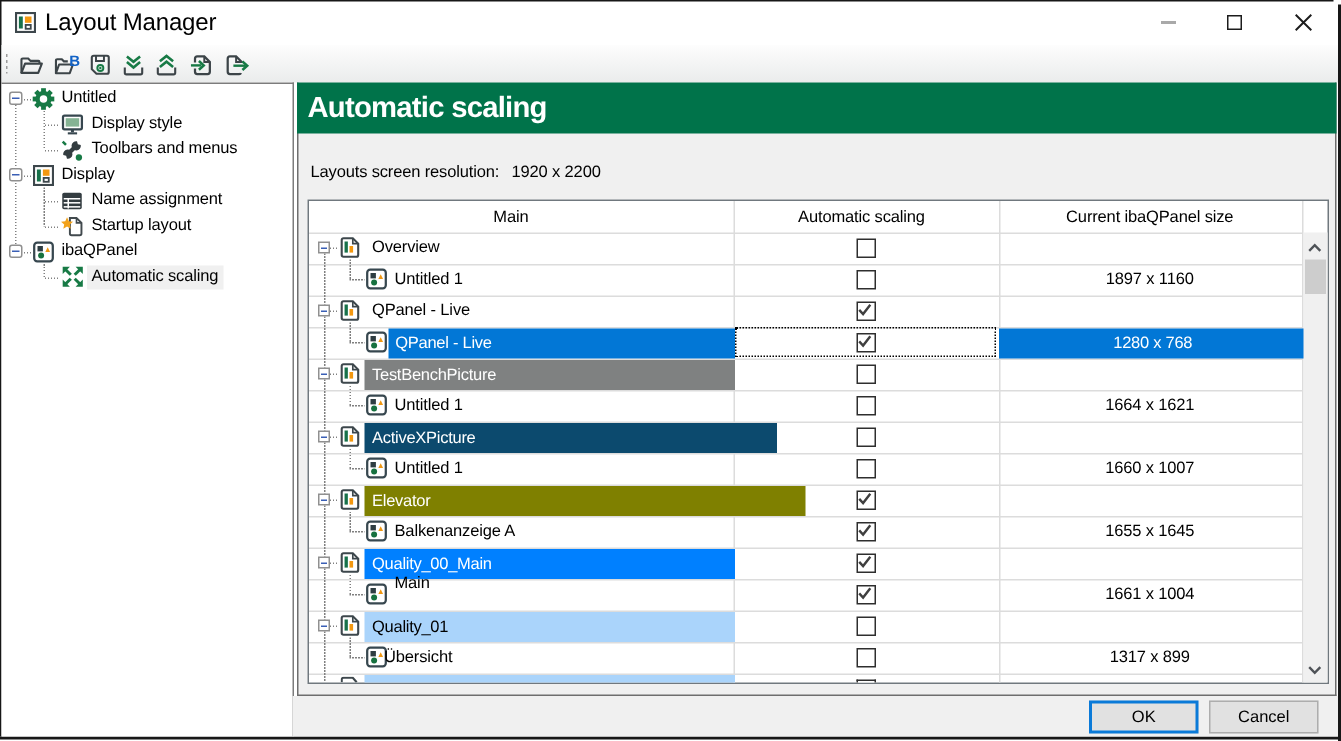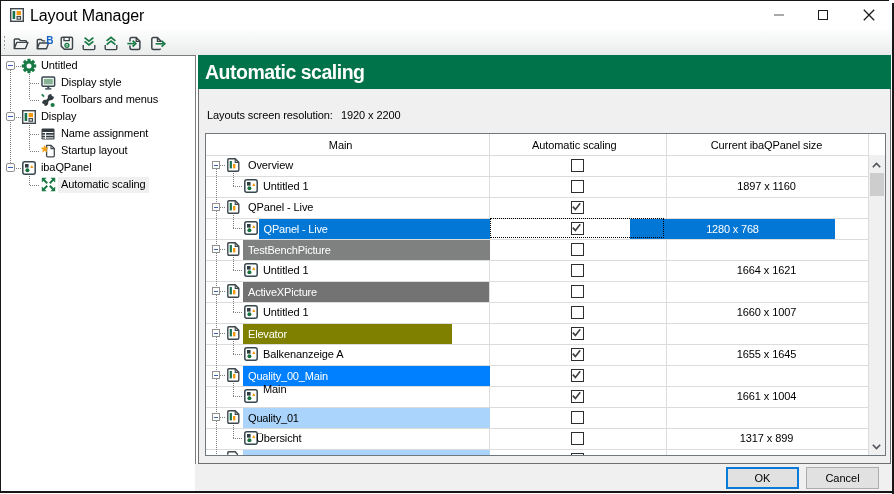--- a/index.html
+++ b/index.html
@@ -227,21 +227,21 @@
   </div>
 <div class="vdot" style="left:233.0px;top:215.2px;height:13px"></div>
 <div class="hdot" style="left:233.0px;top:228.2px;width:10px"></div>
 <svg style="left:244.0px;top:221.2px" width="14" height="14" viewBox="0 0 14 14">
 <rect x="0.8" y="0.8" width="12.4" height="12.4" rx="2" fill="#fff" stroke="#37474f" stroke-width="1.5"></rect>
 <rect x="3" y="3" width="3.6" height="3.6" fill="#2e3d42"></rect>
 <path d="M8.2,7 L11.4,7 L9.8,3.9 Z" fill="#ef9712"></path>
 <circle cx="5.4" cy="9.3" r="2" fill="#17713f"></circle>
 </svg>
 <div class="chip" style="left:258.5px;top:218.7px;width:231.2px;background:#0277d6;color:#fff">QPanel - Live</div>
-<div class="chip ctr" style="left:630px;top:218.7px;width:205px;background:#0277d6;color:#fff;padding-left:0">1280 x 768</div>
+<div class="chip ctr" style="left:666.0px;top:218.7px;width:205px;background:#0277d6;color:#fff;padding-left:0">1280 x 768</div>
 <div class="abs" style="left:490.2px;top:218.2px;width:174.3px;height:20px;border:1px dotted #000;box-sizing:border-box"></div>
 <div class="cb" style="left:570.5px;top:221.7px">
     <svg style="left:-1.3px;top:-1.3px" width="13" height="13" viewBox="0 0 13 13">
       <path d="M2.8,6.6 L5.4,9.4 L10.2,3.2" fill="none" stroke="#3f3f3f" stroke-width="1.6"></path>
     </svg>
   </div>
 <div class="pbox" style="left:211.5px;top:245.2px;width:8px;height:8px">
     <div class="abs" style="left:1px;top:2.6px;width:4.4px;height:1px;background:#3a5fb5"></div>
   </div>
 <div class="hdot" style="left:220.0px;top:249.2px;width:6px"></div>
@@ -267,21 +267,21 @@
 <div class="pbox" style="left:211.5px;top:287.2px;width:8px;height:8px">
     <div class="abs" style="left:1px;top:2.6px;width:4.4px;height:1px;background:#3a5fb5"></div>
   </div>
 <div class="hdot" style="left:220.0px;top:291.2px;width:6px"></div>
 <svg style="left:227.0px;top:284.2px" width="13" height="14" viewBox="0 0 13 14">
 <path d="M2,0.8 H8.2 L11.8,4.4 V12 Q11.8,13.2 10.6,13.2 H2 Q0.8,13.2 0.8,12 V2 Q0.8,0.8 2,0.8 Z" fill="#fff" stroke="#3d474c" stroke-width="1.4"></path>
 <path d="M8.2,0.8 V4.4 H11.8" fill="none" stroke="#3d474c" stroke-width="1.1"></path>
 <rect x="2.7" y="3" width="2.2" height="7.4" fill="#17714a"></rect>
 <rect x="6" y="6" width="2.4" height="4.4" fill="#f49810"></rect>
 </svg>
-<div class="chip" style="left:243.0px;top:281.7px;width:246px;background:#737373;color:#fff">ActiveXPicture</div>
+<div class="chip" style="left:243.0px;top:281.7px;width:275px;background:#0c4a6e;color:#fff">ActiveXPicture</div>
 <div class="cb" style="left:570.5px;top:284.7px"></div>
 <div class="vdot" style="left:233.0px;top:299.2px;height:13px"></div>
 <div class="hdot" style="left:233.0px;top:312.2px;width:10px"></div>
 <svg style="left:244.0px;top:305.2px" width="14" height="14" viewBox="0 0 14 14">
 <rect x="0.8" y="0.8" width="12.4" height="12.4" rx="2" fill="#fff" stroke="#37474f" stroke-width="1.5"></rect>
 <rect x="3" y="3" width="3.6" height="3.6" fill="#2e3d42"></rect>
 <path d="M8.2,7 L11.4,7 L9.8,3.9 Z" fill="#ef9712"></path>
 <circle cx="5.4" cy="9.3" r="2" fill="#17713f"></circle>
 </svg>
 <div class="txt" style="left:263.0px;top:304.7px">Untitled 1</div>
@@ -290,21 +290,21 @@
 <div class="pbox" style="left:211.5px;top:329.2px;width:8px;height:8px">
     <div class="abs" style="left:1px;top:2.6px;width:4.4px;height:1px;background:#3a5fb5"></div>
   </div>
 <div class="hdot" style="left:220.0px;top:333.2px;width:6px"></div>
 <svg style="left:227.0px;top:326.2px" width="13" height="14" viewBox="0 0 13 14">
 <path d="M2,0.8 H8.2 L11.8,4.4 V12 Q11.8,13.2 10.6,13.2 H2 Q0.8,13.2 0.8,12 V2 Q0.8,0.8 2,0.8 Z" fill="#fff" stroke="#3d474c" stroke-width="1.4"></path>
 <path d="M8.2,0.8 V4.4 H11.8" fill="none" stroke="#3d474c" stroke-width="1.1"></path>
 <rect x="2.7" y="3" width="2.2" height="7.4" fill="#17714a"></rect>
 <rect x="6" y="6" width="2.4" height="4.4" fill="#f49810"></rect>
 </svg>
-<div class="chip" style="left:243.0px;top:323.7px;width:209px;background:#7f8000;color:#fff">Elevator</div>
+<div class="chip" style="left:243.0px;top:323.7px;width:294px;background:#7f8000;color:#fff">Elevator</div>
 <div class="cb" style="left:570.5px;top:326.7px">
     <svg style="left:-1.3px;top:-1.3px" width="13" height="13" viewBox="0 0 13 13">
       <path d="M2.8,6.6 L5.4,9.4 L10.2,3.2" fill="none" stroke="#3f3f3f" stroke-width="1.6"></path>
     </svg>
   </div>
 <div class="vdot" style="left:233.0px;top:341.2px;height:13px"></div>
 <div class="hdot" style="left:233.0px;top:354.2px;width:10px"></div>
 <svg style="left:244.0px;top:347.2px" width="14" height="14" viewBox="0 0 14 14">
 <rect x="0.8" y="0.8" width="12.4" height="12.4" rx="2" fill="#fff" stroke="#37474f" stroke-width="1.5"></rect>
 <rect x="3" y="3" width="3.6" height="3.6" fill="#2e3d42"></rect>

